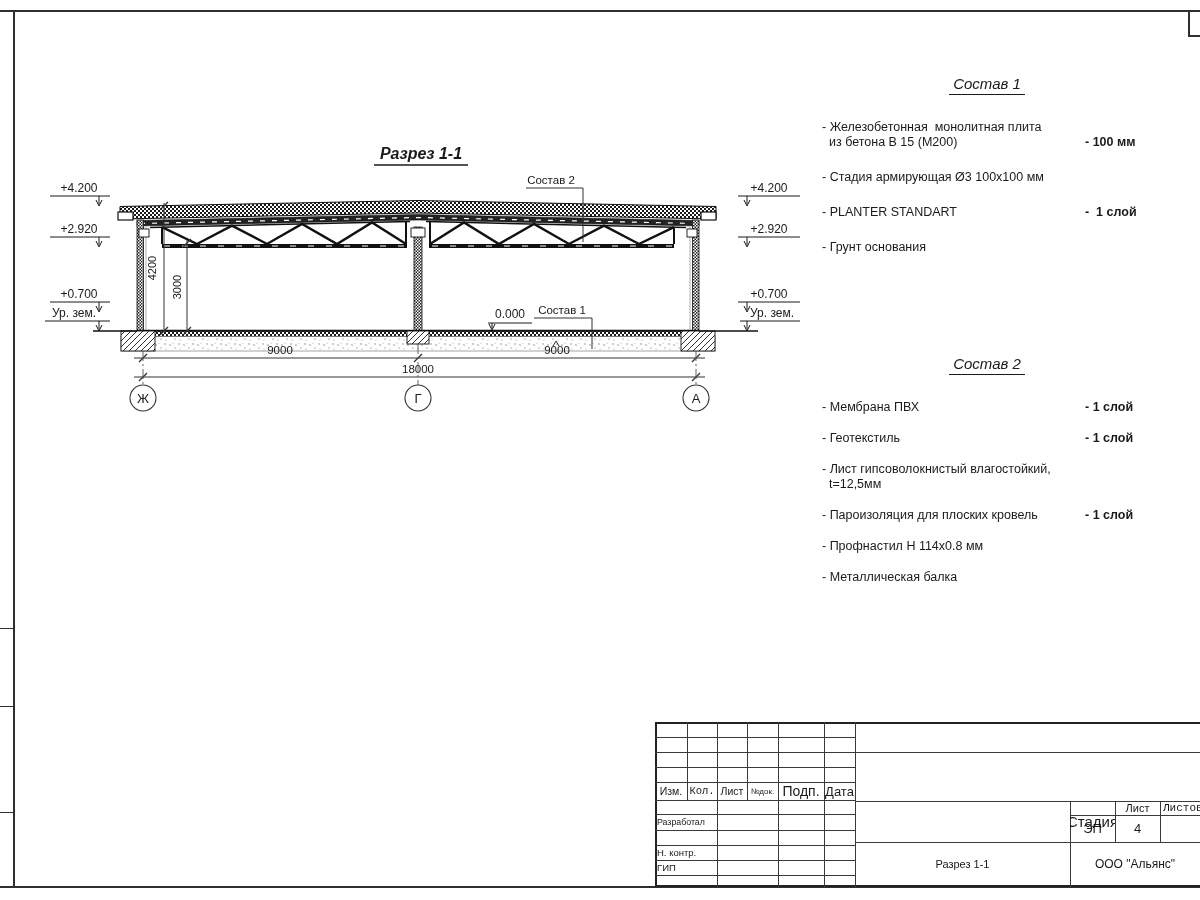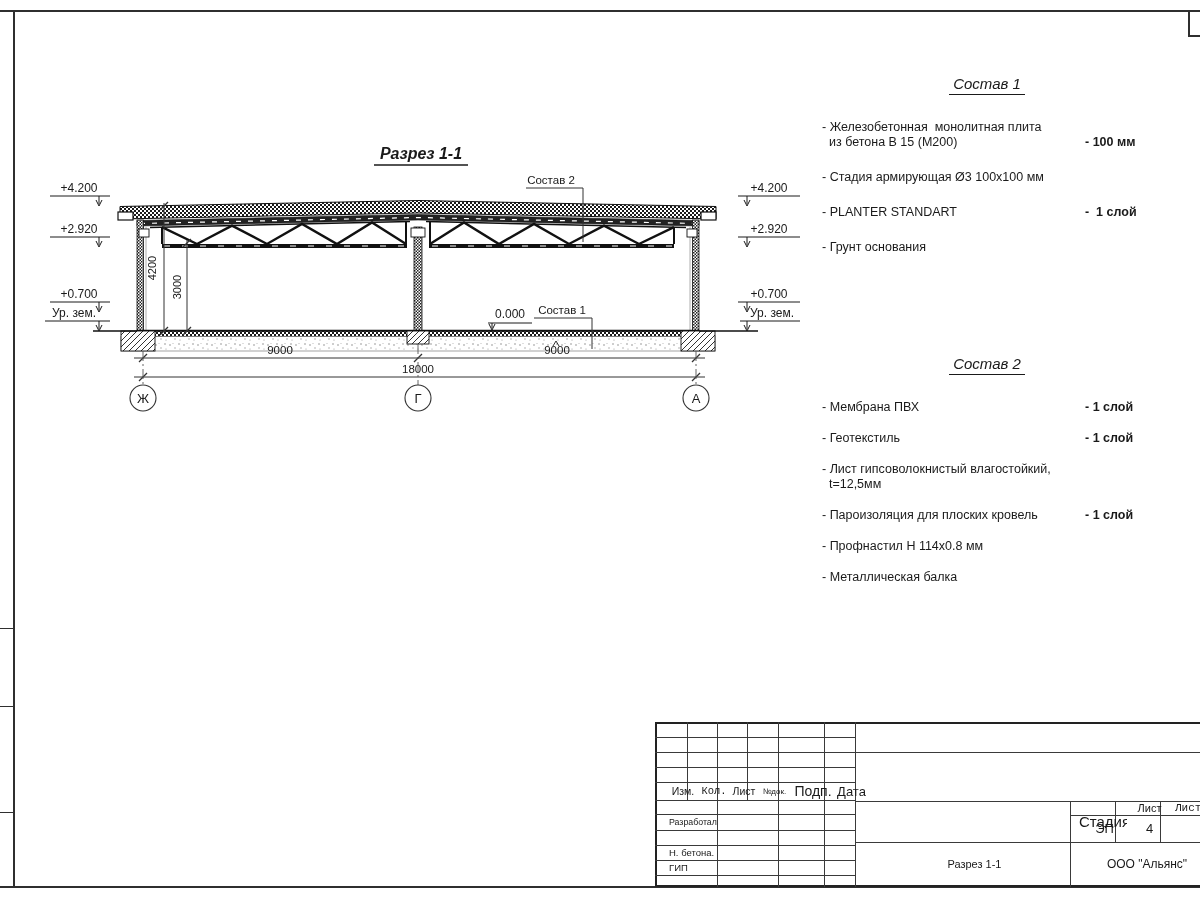--- a/index.html
+++ b/index.html
@@ -12,21 +12,21 @@
   .slist .shead{text-align:center;font-style:italic;font-size:15px;margin-bottom:28px;}
   .slist .shead span{border-bottom:1px solid #1a1a1a;padding:0 4px 2px 4px;}
   .sitem{display:grid;grid-template-columns:263px 1fr;align-items:end;
          font-size:12.5px;line-height:15px;}
   .s1 .sitem{margin-bottom:20px;}
   .s2 .sitem{margin-bottom:16px;}
   .sname{white-space:pre-wrap;}
   .sval{white-space:pre;font-weight:bold;}
   
   .tb{position:absolute;left:655px;top:722px;width:545px;height:165px;font-size:10.5px;}
-  .cell{position:absolute;display:flex;align-items:center;justify-content:center;overflow:hidden;padding-left:12px;}
+  .cell{position:absolute;display:flex;align-items:center;justify-content:center;overflow:hidden;}
   .cell.left{justify-content:flex-start;}
   .tb .hl{height:1px;background:#3a3a3a;}
   .tb .vl{width:1px;background:#3a3a3a;}
   svg text{font-family:"Liberation Sans",sans-serif;fill:#1a1a1a;}
 </style>
 </head>
 <body>
 
 <div class="sheet">
 
@@ -288,21 +288,21 @@
     <div class="vl" style="left:505px;top:79px;height:41px;"></div>
 
     <div class="cell" style="left:0;top:60px;width:32px;height:18px;font-size:10.5px;">Изм.</div>
     <div class="cell" style="left:32px;top:60px;width:30px;height:18px;font-size:10.5px;font-family:Liberation Mono, monospace;">Кол.</div>
     <div class="cell" style="left:62px;top:60px;width:30px;height:18px;font-size:10.5px;">Лист</div>
     <div class="cell" style="left:92px;top:60px;width:31px;height:18px;font-size:8px;">№док.</div>
     <div class="cell" style="left:123px;top:60px;width:46px;height:18px;font-size:14px;">Подп.</div>
     <div class="cell" style="left:169px;top:60px;width:31px;height:18px;font-size:13px;">Дата</div>
 
     <div class="cell left" style="left:2px;top:92px;width:60px;height:16px;font-size:8.8px;">Разработал</div>
-    <div class="cell left" style="left:2px;top:123px;width:60px;height:15px;font-size:9.5px;">Н. бетона.</div>
+    <div class="cell left" style="left:2px;top:123px;width:60px;height:15px;font-size:9.5px;">Н. контр.</div>
     <div class="cell left" style="left:2px;top:138px;width:60px;height:15px;font-size:9.5px;">ГИП</div>
 
     <div class="cell" style="left:415px;top:92px;width:45px;height:14px;font-size:15px;">Стадия</div>
     <div class="cell" style="left:460px;top:79px;width:45px;height:14px;font-size:11px;">Лист</div>
     <div class="cell left" style="left:508px;top:79px;width:37px;height:14px;font-size:11px;font-family:Liberation Mono, monospace;">Листов</div>
     <div class="cell" style="left:415px;top:93px;width:45px;height:27px;font-size:13px;">ЭП</div>
     <div class="cell" style="left:460px;top:93px;width:45px;height:27px;font-size:13px;">4</div>
     <div class="cell" style="left:505px;top:93px;width:40px;height:27px;font-size:13px;"></div>
 
     <div class="cell" style="left:200px;top:120px;width:215px;height:43px;font-size:11px;">Разрез 1-1</div>

